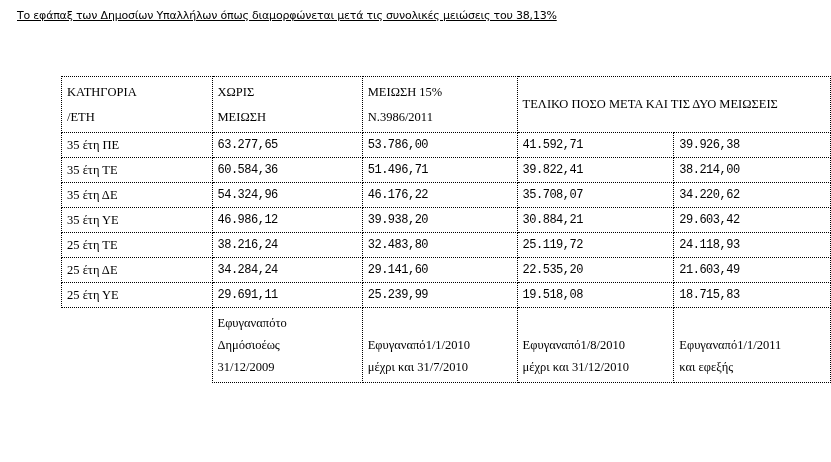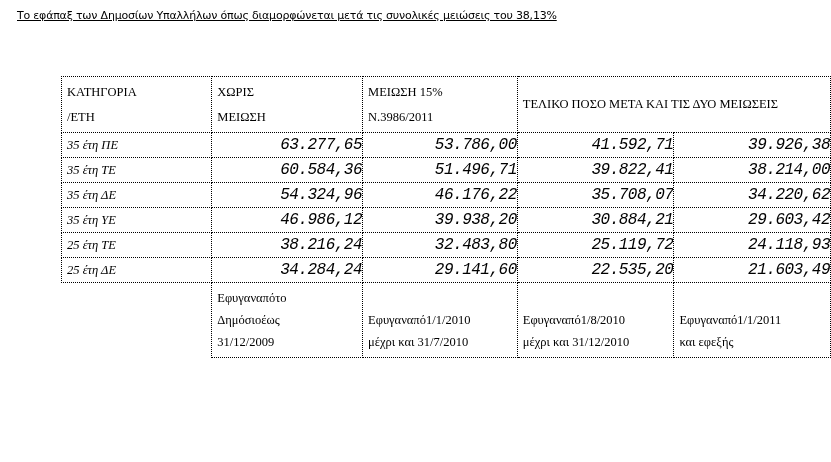--- a/index.html
+++ b/index.html
@@ -12,23 +12,23 @@
   table {
     position:absolute; left:17px; top:76px;
     border-collapse:collapse; table-layout:fixed;
     font-family:"Liberation Serif", serif; font-size:12.5px; color:#000;margin-left:44px;
   }
   td {
     border:1px dotted #000; padding:0 0 0 5px; vertical-align:middle;
     white-space:nowrap; overflow:hidden;
   }
   td.noborder { border:none; }
-  .num { font-family:"Liberation Mono", monospace; font-size:16px; letter-spacing:-0.5px;text-align:right; }
+  .num { font-family:"Liberation Mono", monospace; font-size:12px; letter-spacing:-0.5px; }
   .hdr-line { display:block; height:25px; line-height:25px; }
-  tr.data td { height:24px;font-style:italic; }
+  tr.data td { height:24px; }
   tr.head td { height:55px; }
   tr.foot td { height:74px; vertical-align:middle; }
   .foot-line { display:block; height:22px; line-height:22px; }
   .justify { display:flex; justify-content:flex-start; padding-right:6px; }
 </style>
 </head>
 <body>
 
 <div class="title">Το εφάπαξ των Δημοσίων Υπαλλήλων όπως διαμορφώνεται μετά τις συνολικές μειώσεις του 38,13%</div>
 
@@ -92,20 +92,27 @@
     <td class="num">25.119,72</td>
     <td class="num">24.118,93</td>
   </tr>
   <tr class="data">
     <td>25 έτη ΔΕ</td>
     <td class="num">34.284,24</td>
     <td class="num">29.141,60</td>
     <td class="num">22.535,20</td>
     <td class="num">21.603,49</td>
   </tr>
+  <tr class="data">
+    <td>25 έτη ΥΕ</td>
+    <td class="num">29.691,11</td>
+    <td class="num">25.239,99</td>
+    <td class="num">19.518,08</td>
+    <td class="num">18.715,83</td>
+  </tr>
 
   <tr class="foot">
     <td class="noborder"></td>
     <td>
       <span class="foot-line justify">
         <span>Εφυγαν</span>
         <span>από</span>
         <span>το</span>
       </span>
       <span class="foot-line justify">

